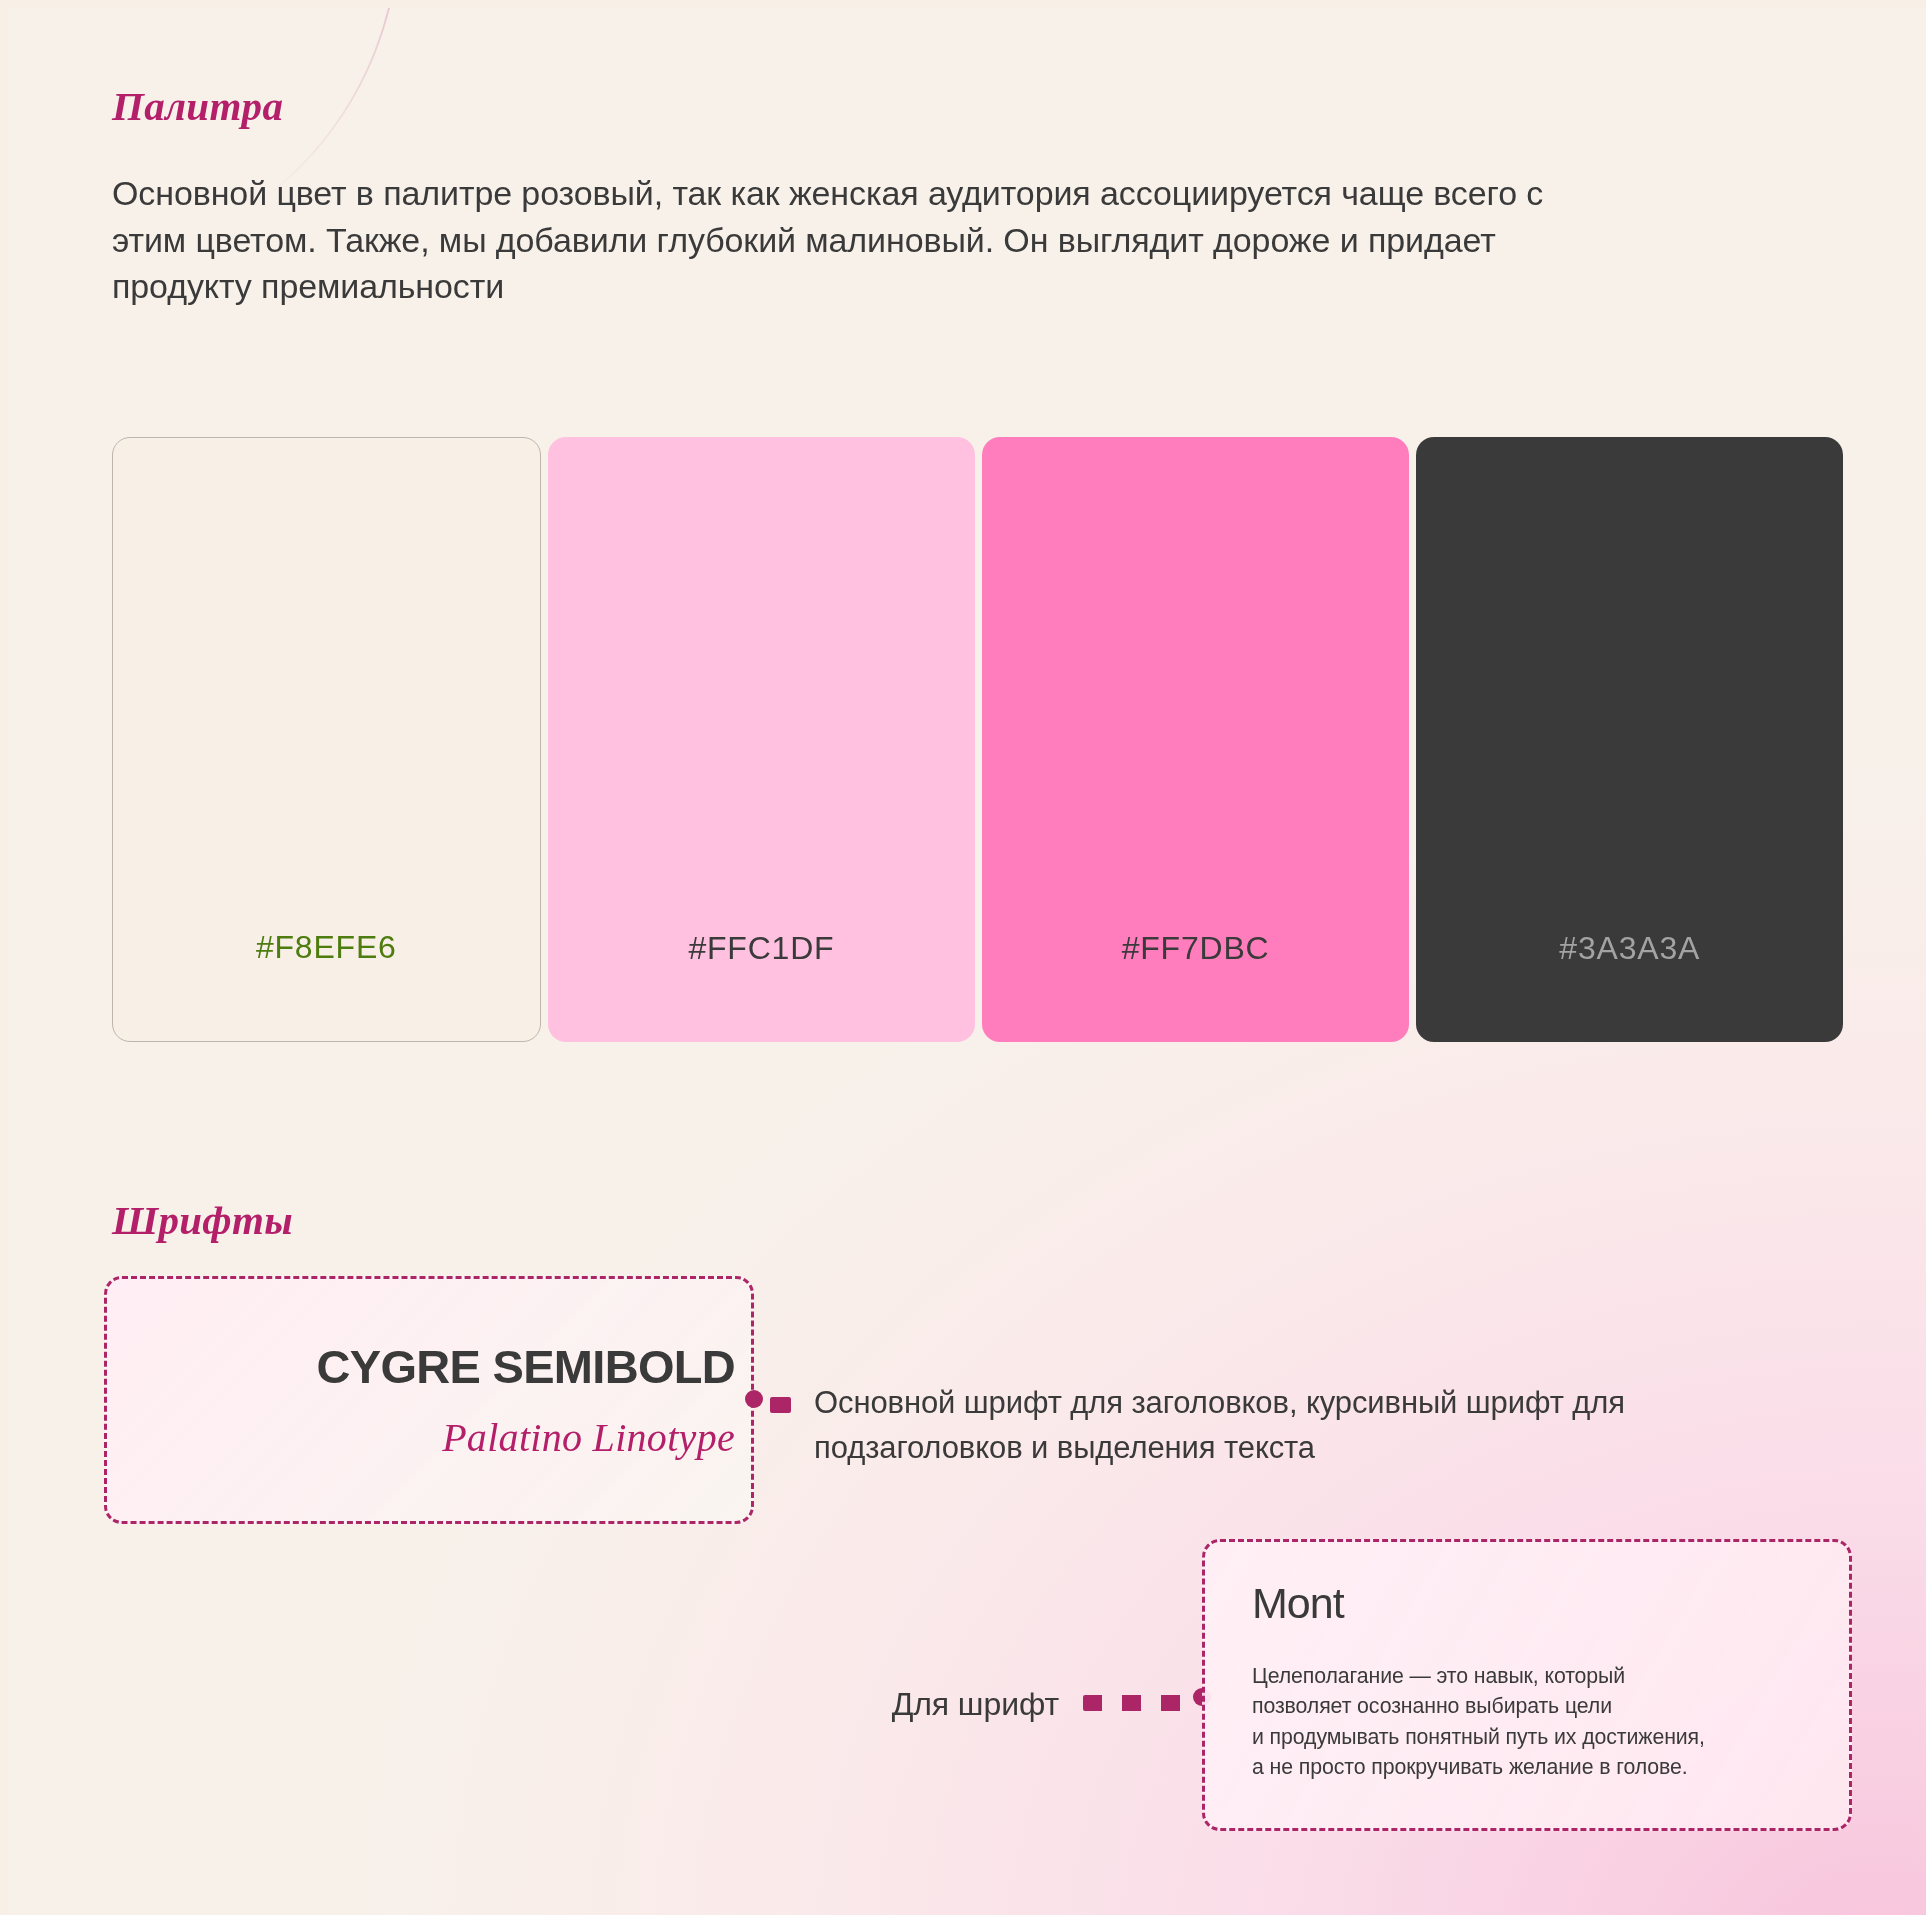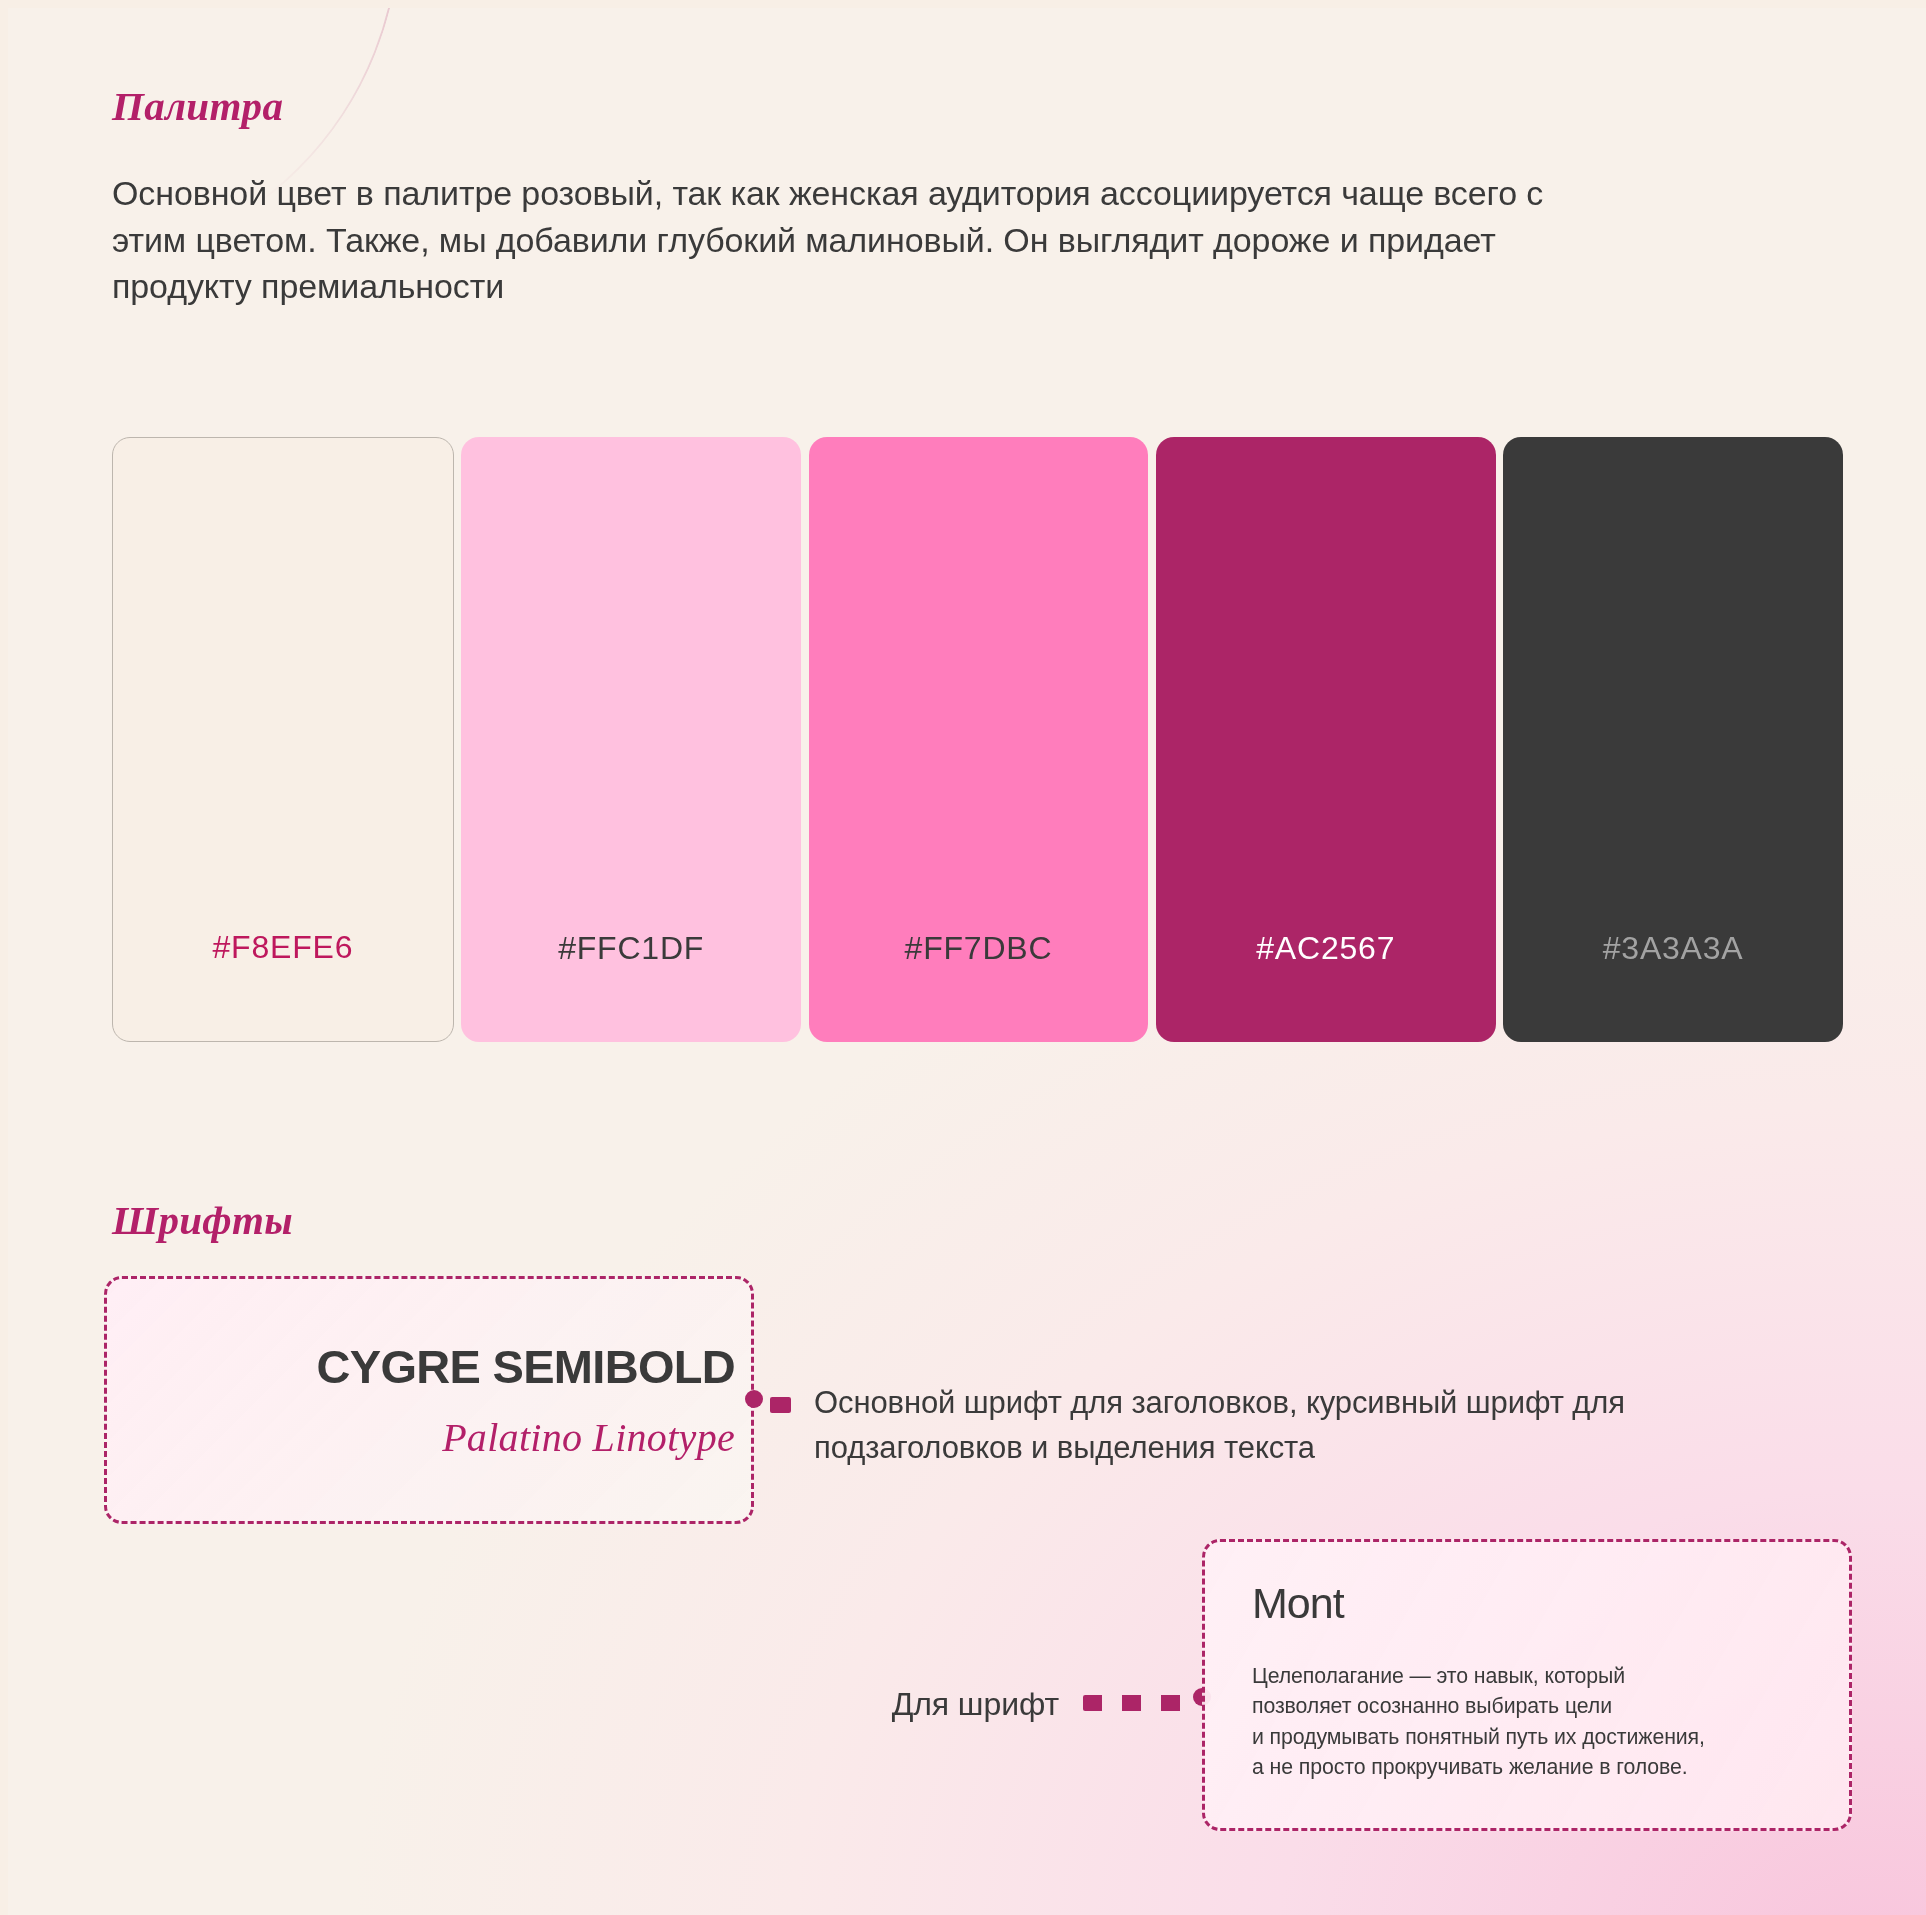--- a/index.html
+++ b/index.html
@@ -174,30 +174,27 @@
 <div id="page">
 
   <div class="deco-arc"></div>
 
   <div class="section-title" id="palette-title">Палитра</div>
 
   <div id="palette-desc">Основной цвет в палитре розовый, так как женская аудитория ассоциируется чаще всего с этим цветом. Также, мы добавили глубокий малиновый. Он выглядит дороже и придает продукту премиальности</div>
 
   <div id="swatches">
       <div class="swatch bordered" style="background: rgb(248, 239, 230);">
-        <span class="hex" style="color: #be185d;">#F8EFE6</span>
+        <span class="hex" style="color: #4d7c0f;">#F8EFE6</span>
       </div>
       <div class="swatch" style="background: rgb(255, 193, 223);">
         <span class="hex" style="color: rgb(58, 58, 58);">#FFC1DF</span>
       </div>
       <div class="swatch" style="background: rgb(255, 125, 188);">
         <span class="hex" style="color: rgb(58, 58, 58); text-align: center;">#FF7DBC</span>
-      </div>
-      <div class="swatch" style="background: rgb(172, 37, 103);">
-        <span class="hex" style="color: rgb(255, 255, 255);">#AC2567</span>
       </div>
       <div class="swatch" style="background: rgb(58, 58, 58);">
         <span class="hex" style="color: #a3a3a3;">#3A3A3A</span>
       </div>
     </div>
 
   <div class="section-title" id="fonts-title">Шрифты</div>
 
   <div class="dashed-box" id="cygre-box">
     <div id="cygre-primary">CYGRE SEMIBOLD</div>

